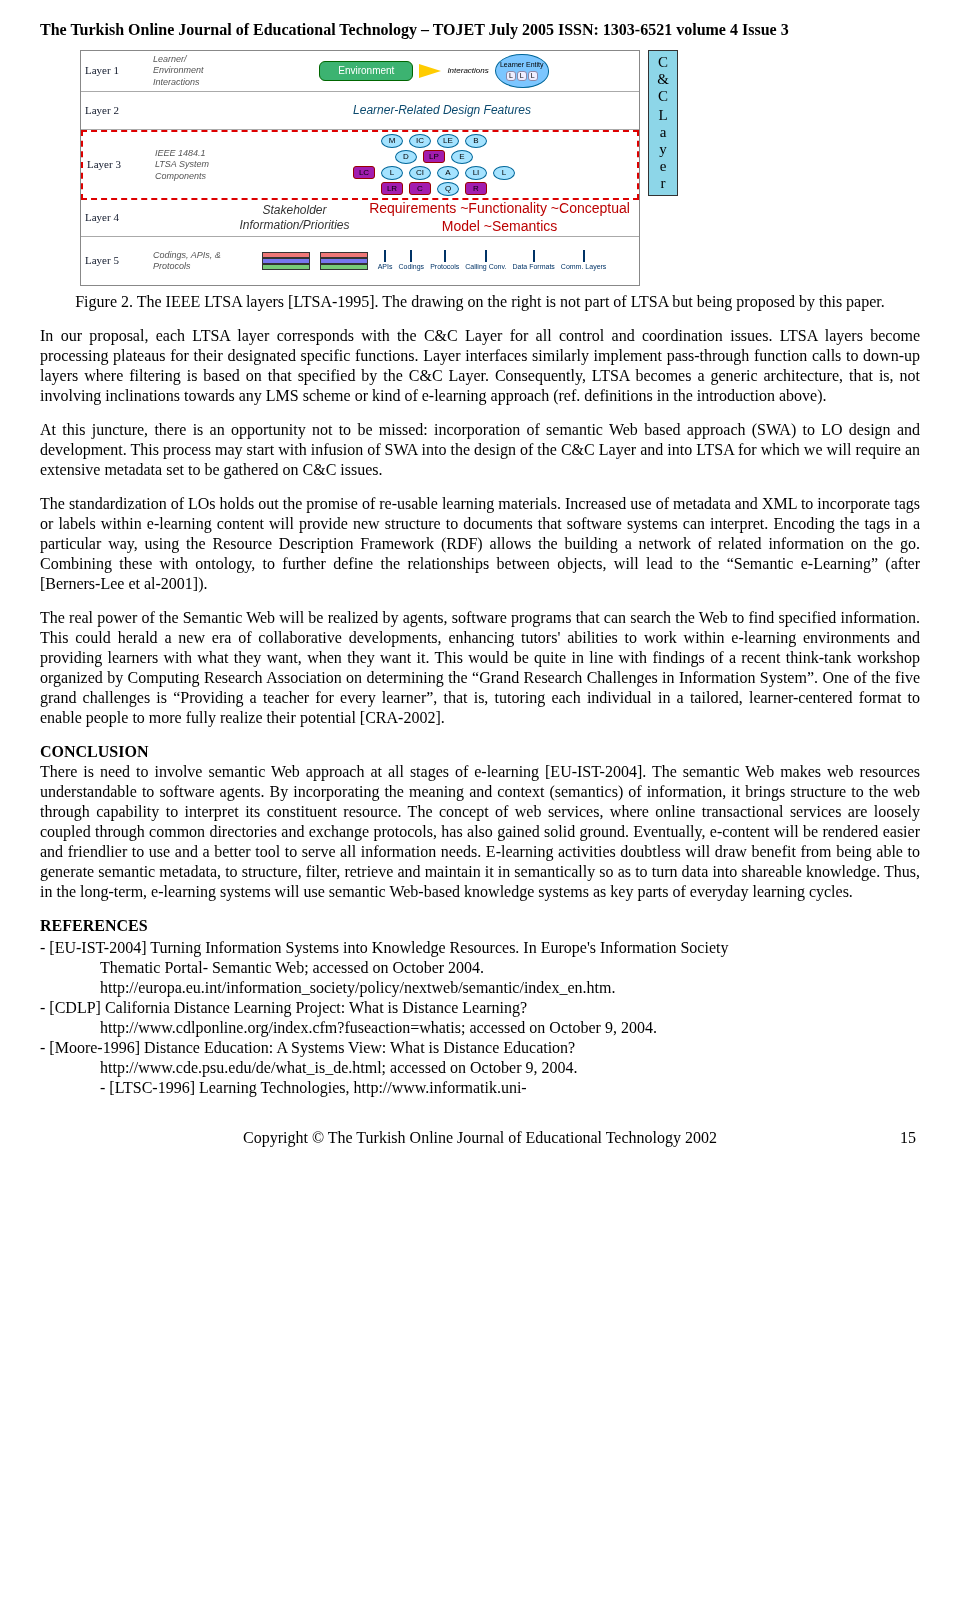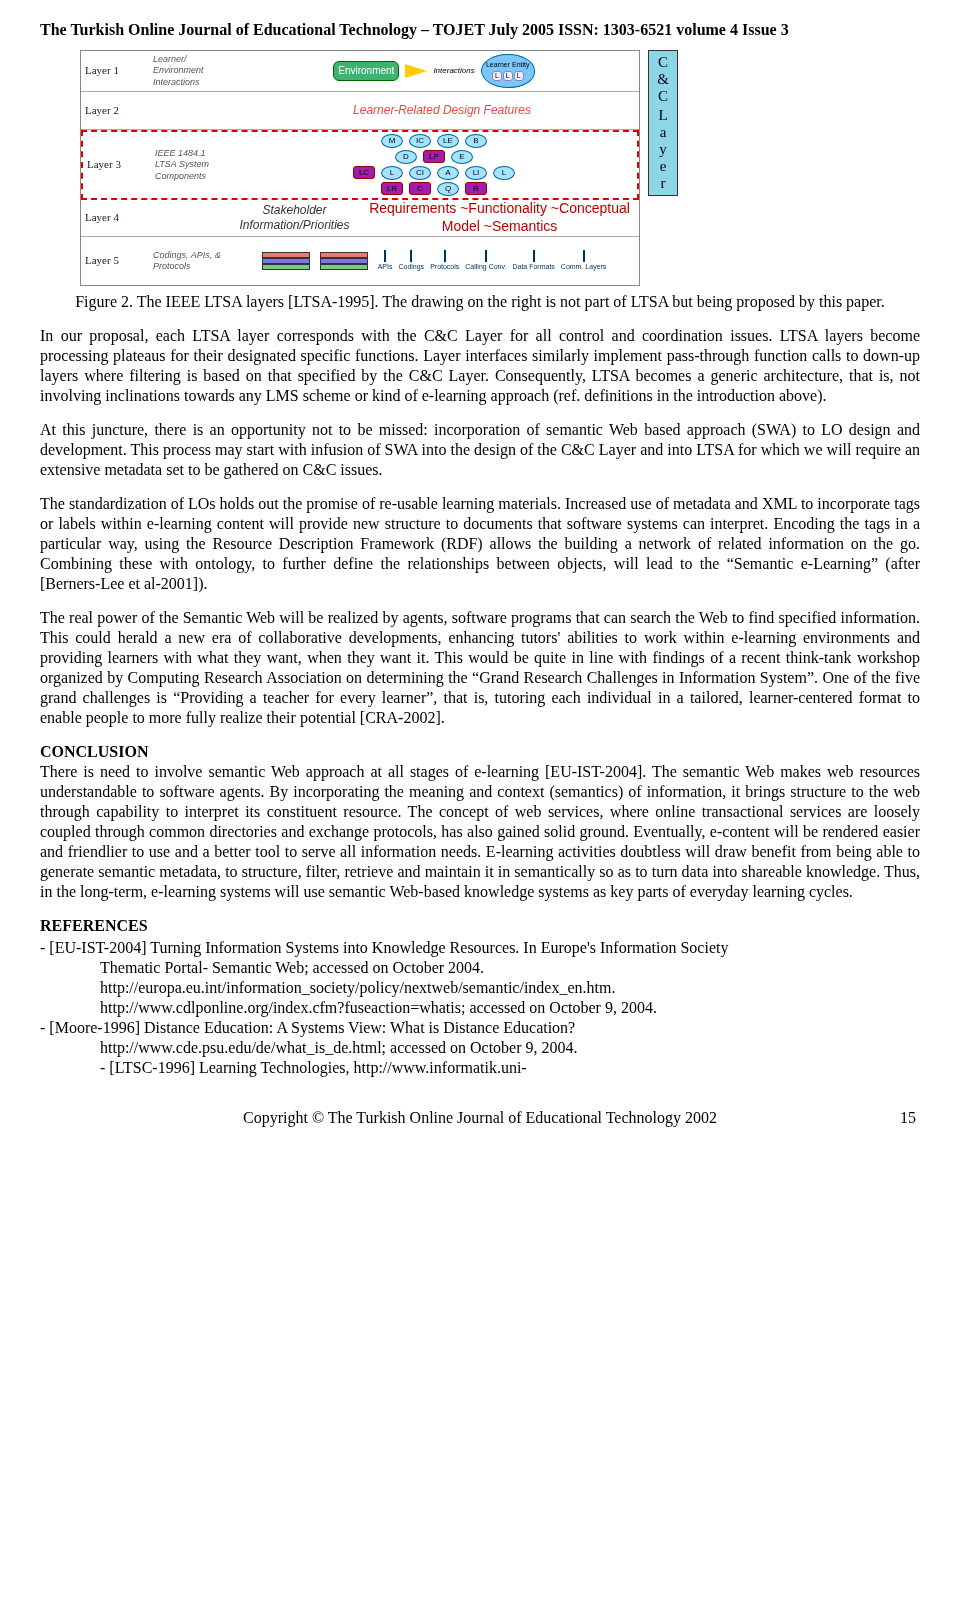--- a/index.html
+++ b/index.html
@@ -57,21 +57,21 @@
     gap: 6px;
     justify-content: center;
     align-items: center;
     padding: 3px 4px;
     position: relative;
   }
   .env-box {
     background: #3cb371;
     border: 1px solid #060;
     border-radius: 6px;
-    padding: 3px 4px;
+    padding: 3px 18px;
     font-size: 10px;
     color: #fff;
   }
   .arrow-right {
     display: inline-block;
     width: 0; height: 0;
     border-left: 22px solid #ffcc00;
     border-top: 7px solid transparent;
     border-bottom: 7px solid transparent;
   }
@@ -84,21 +84,21 @@
     display: flex;
     flex-direction: column;
     align-items: center;
     justify-content: center;
     gap: 1px;
   }
   .mini { font-size: 7px; padding: 0 2px; background:#eef; border:1px solid #88a; border-radius:3px;}
   .l2-title {
     font-style: italic;
     font-size: 12px;
-    color:#ef4444;
+    color:#0c4a6e;
     margin-left:16px;
   }
   .l3-ov {
     display: flex;
     flex-direction: column;
     gap: 2px;
     align-items: center;
     flex: 1;
   }
   .oval-row { display: flex; gap: 6px; }
@@ -332,20 +332,21 @@
 <p class="body">The real power of the Semantic Web will be realized by agents, software programs that can search the Web to find specified information. This could herald a new era of collaborative developments, enhancing tutors' abilities to work within e-learning environments and providing learners with what they want, when they want it. This would be quite in line with findings of a recent think-tank workshop organized by Computing Research Association on determining the “Grand Research Challenges in Information System”. One of the five grand challenges is “Providing a teacher for every learner”, that is, tutoring each individual in a tailored, learner-centered format to enable people to more fully realize their potential [CRA-2002].</p>
 
 <div class="section-head">CONCLUSION</div>
 <p class="body">There is need to involve semantic Web approach at all stages of e-learning [EU-IST-2004]. The semantic Web makes web resources understandable to software agents. By incorporating the meaning and context (semantics) of information, it brings structure to the web through capability to interpret its constituent resource. The concept of web services, where online transactional services are loosely coupled through common directories and exchange protocols, has also gained solid ground. Eventually, e-content will be rendered easier and friendlier to use and a better tool to serve all information needs. E-learning activities doubtless will draw benefit from being able to generate semantic metadata, to structure, filter, retrieve and maintain it in semantically so as to turn data into shareable knowledge. Thus, in the long-term, e-learning systems will use semantic Web-based knowledge systems as key parts of everyday learning cycles.</p>
 
 <div class="section-head">REFERENCES</div>
 <div class="refs-block">
   <div class="ref-line">- [EU-IST-2004] Turning Information Systems into Knowledge Resources. In Europe's Information Society</div>
   <div class="ref-line ref-indent">Thematic Portal- Semantic Web; accessed on October 2004.</div>
   <div class="ref-line ref-indent">http://europa.eu.int/information_society/policy/nextweb/semantic/index_en.htm.</div>
+  <div class="ref-line">- [CDLP] California Distance Learning Project: What is Distance Learning?</div>
   <div class="ref-line ref-indent">http://www.cdlponline.org/index.cfm?fuseaction=whatis; accessed on October 9, 2004.</div>
   <div class="ref-line">- [Moore-1996] Distance Education: A Systems View: What is Distance Education?</div>
   <div class="ref-line ref-indent">http://www.cde.psu.edu/de/what_is_de.html; accessed on October 9, 2004.</div>
   <div class="ref-line ref-indent">- [LTSC-1996] Learning Technologies, http://www.informatik.uni-</div>
 </div>
 
 <div class="footer">
   <span style="width:30px;"></span>
   <span class="copy">Copyright © The Turkish Online Journal of Educational Technology 2002</span>
   <span class="pn">15</span>

